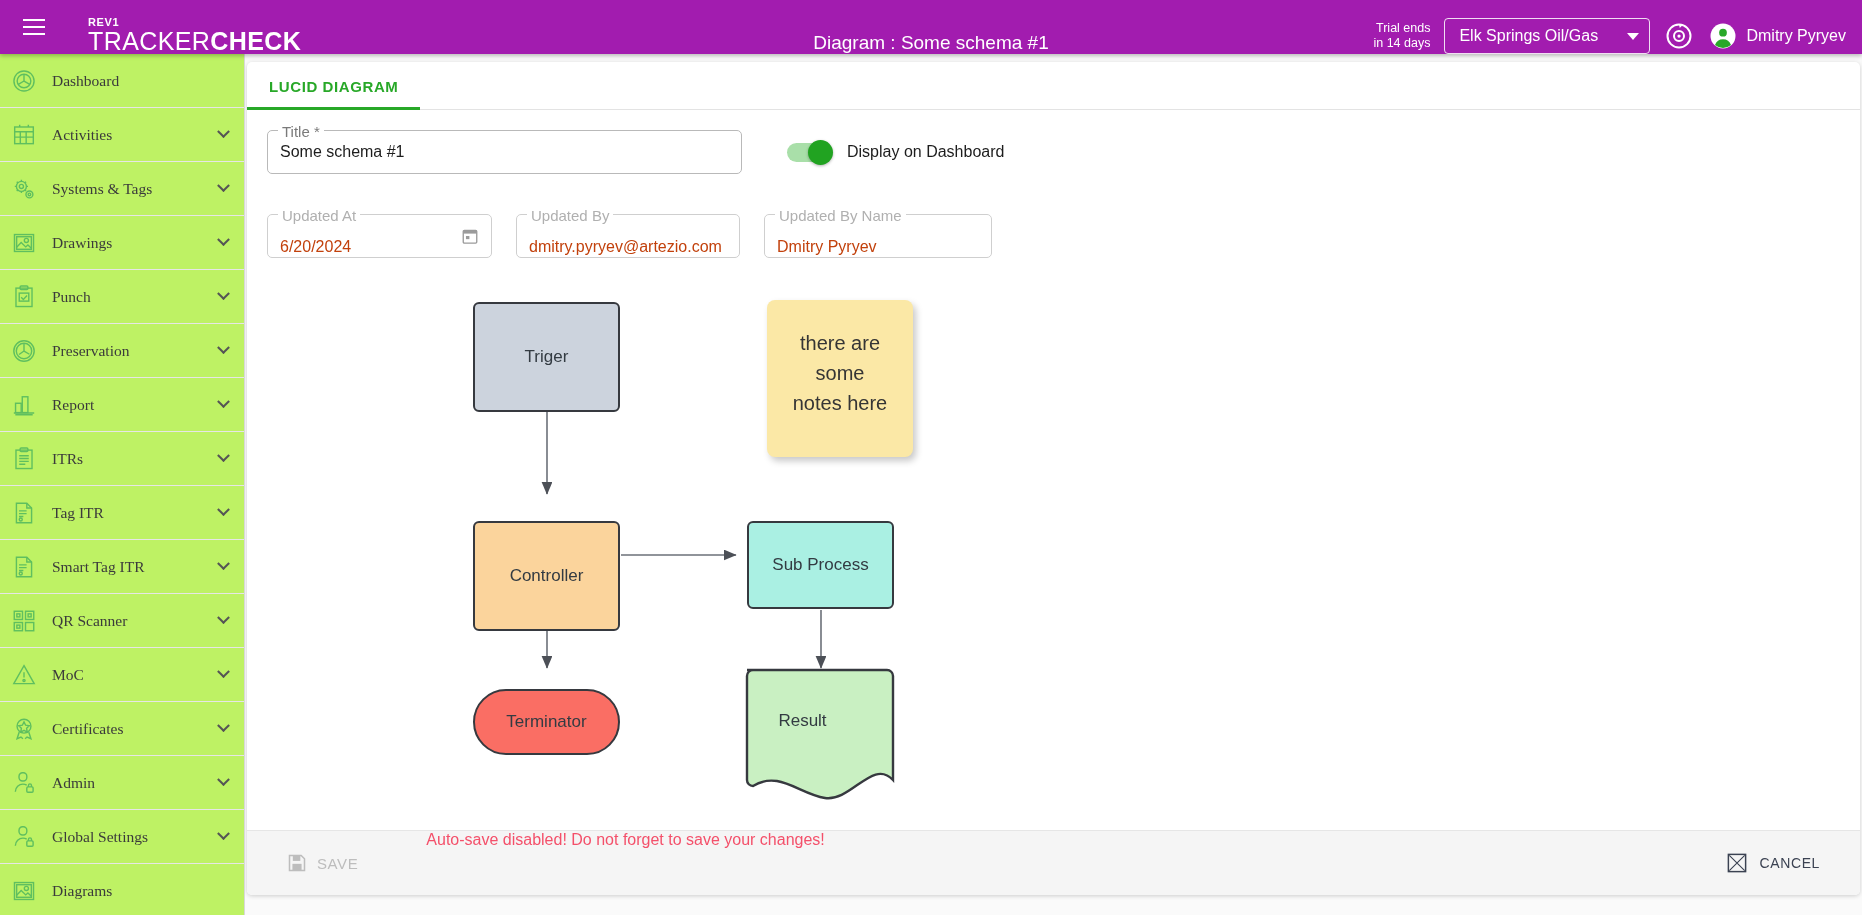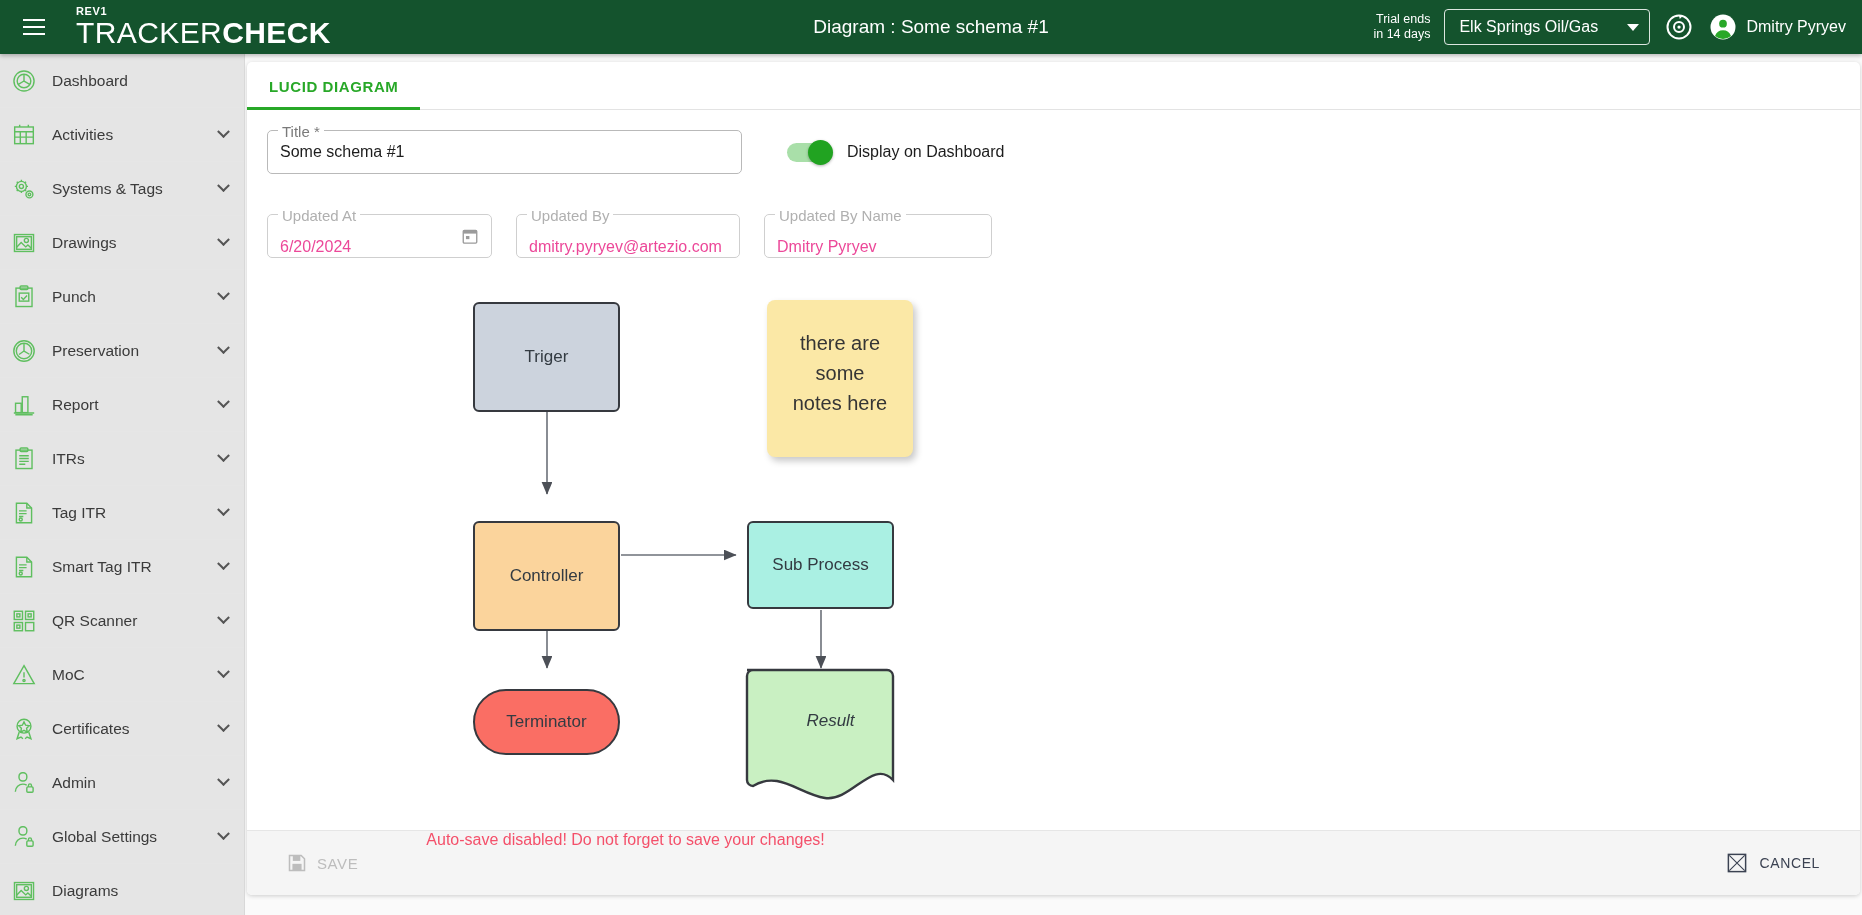--- a/index.html
+++ b/index.html
@@ -6,37 +6,38 @@
   html, body {
     width: 1862px; height: 915px;
     background: #ffffff;
     font-family: "Liberation Sans", sans-serif;
     overflow: hidden;
   }
 
   
   .topbar {
     position: absolute; top: 0; left: 0; width: 1862px; height: 54px;
-    background: #14532d;
-    display: flex; align-items: center;
+    background: #a21caf;
+    display: flex; align-items: flex-end;
     box-shadow: 0 2px 4px rgba(0,0,0,.25);
     z-index: 30;
+    gap: 12px;
   }
   .hamburger {
     width: 52px; height: 54px; display: flex; flex-direction: column;
     align-items: center; justify-content: center; gap: 5px;
     cursor: pointer; margin-left: 8px;
   }
   .hamburger span { display:block; width: 22px; height: 2px; background: #fff; }
   .brand { margin-left: 16px; line-height: 1; color: #fff; user-select:none; }
   .brand .rev1 {
     font-size: 11px; font-weight: bold; letter-spacing: .6px; display:block;
     margin-bottom: 1px;
   }
-  .brand .wordmark { font-size: 30px; letter-spacing: .4px; }
+  .brand .wordmark { font-size: 25px; letter-spacing: .4px; }
   .brand .wordmark .light { font-weight: 300; }
   .brand .wordmark .bold  { font-weight: bold; }
 
   .topbar-title {
     position: absolute; left: 0; right: 0; text-align: center;
     color: #fff; font-size: 19px; pointer-events: none;
   }
   .topbar-right {
     margin-left: auto; display: flex; align-items: center; gap: 14px;
     padding-right: 16px; z-index: 2;
@@ -58,21 +59,21 @@
 
   
   .sidebar {
     position: absolute; top: 54px; left: 0; width: 245px; height: 861px;
     background: #fff; border-right: 1px solid #d8d8d8;
     overflow: hidden; z-index: 20;
   }
   .nav-item {
     height: 54px; display: flex; align-items: center;
     border-bottom: 1px solid #e6e6e6; padding-left: 8px;
-    cursor: pointer; background: #e5e5e5;
+    cursor: pointer; background: #bef264; font-family: Liberation Serif, serif;
   }
   .nav-ico {
     width: 32px; height: 30px; flex: 0 0 32px;
     display: flex; align-items: center; justify-content: center;
     color: #4caf50;
   }
   .nav-label {
     margin-left: 12px; font-size: 15.5px; color: #3b3b3b; white-space: nowrap;
   }
   .chev {
@@ -109,21 +110,21 @@
     position: relative; height: 44px; border: 1px solid #b9b9b9;
     border-radius: 5px; display: inline-flex; align-items: center;
     padding: 0 12px; background: #fff;
   }
   .field .flabel {
     position: absolute; top: -8px; left: 10px; background: #fff;
     padding: 0 4px; font-size: 15px; color: #7a7a7a; white-space: nowrap;
   }
   .field .fval { font-size: 16px; color: #1d1d1d; }
   .field.disabled { border-color: #cfcfcf; }
-  .field.disabled .fval { color: #ec4899; margin-top: 22px; }
+  .field.disabled .fval { color: #c2410c; margin-top: 22px; }
   .field.disabled .flabel { color: #b0b0b0; }
 
   .row1 { display: flex; align-items: center; gap: 0; }
   .title-field { width: 475px; }
   .toggle-wrap { display: flex; align-items: center; gap: 16px; margin-left: 45px; cursor: pointer; }
   .toggle {
     width: 44px; height: 19px; border-radius: 10px; background: #a9dfa9;
     position: relative;
   }
   .toggle .knob {
@@ -501,21 +502,21 @@
       </div>
 
       <div class="shape box" style="left:500px; top:241px; width:147px; height:88px; background:#aaf0e3;">
         <span>Sub Process</span>
       </div>
 
       <div class="shape term" style="left:226px; top:409px; width:147px; height:66px;">
         <span>Terminator</span>
       </div>
 
-      <div class="shape" style="left:524px; top:409px; width:119px; height:64px;font-style:italic;">
+      <div class="shape" style="left:496px; top:409px; width:119px; height:64px;">
         <span>Result</span>
       </div>
     </div>
 
     <div class="footer">
       <div class="save-btn">
         <svg width="20" height="20" viewBox="0 0 24 24">
           <path d="M3 3h14l4 4v14H3z" fill="none" stroke="#bdbdbd" stroke-width="1.8"></path>
           <rect x="7" y="3" width="9" height="6.5" fill="#bdbdbd"></rect>
           <rect x="6.5" y="13" width="11" height="8" fill="#bdbdbd"></rect>

